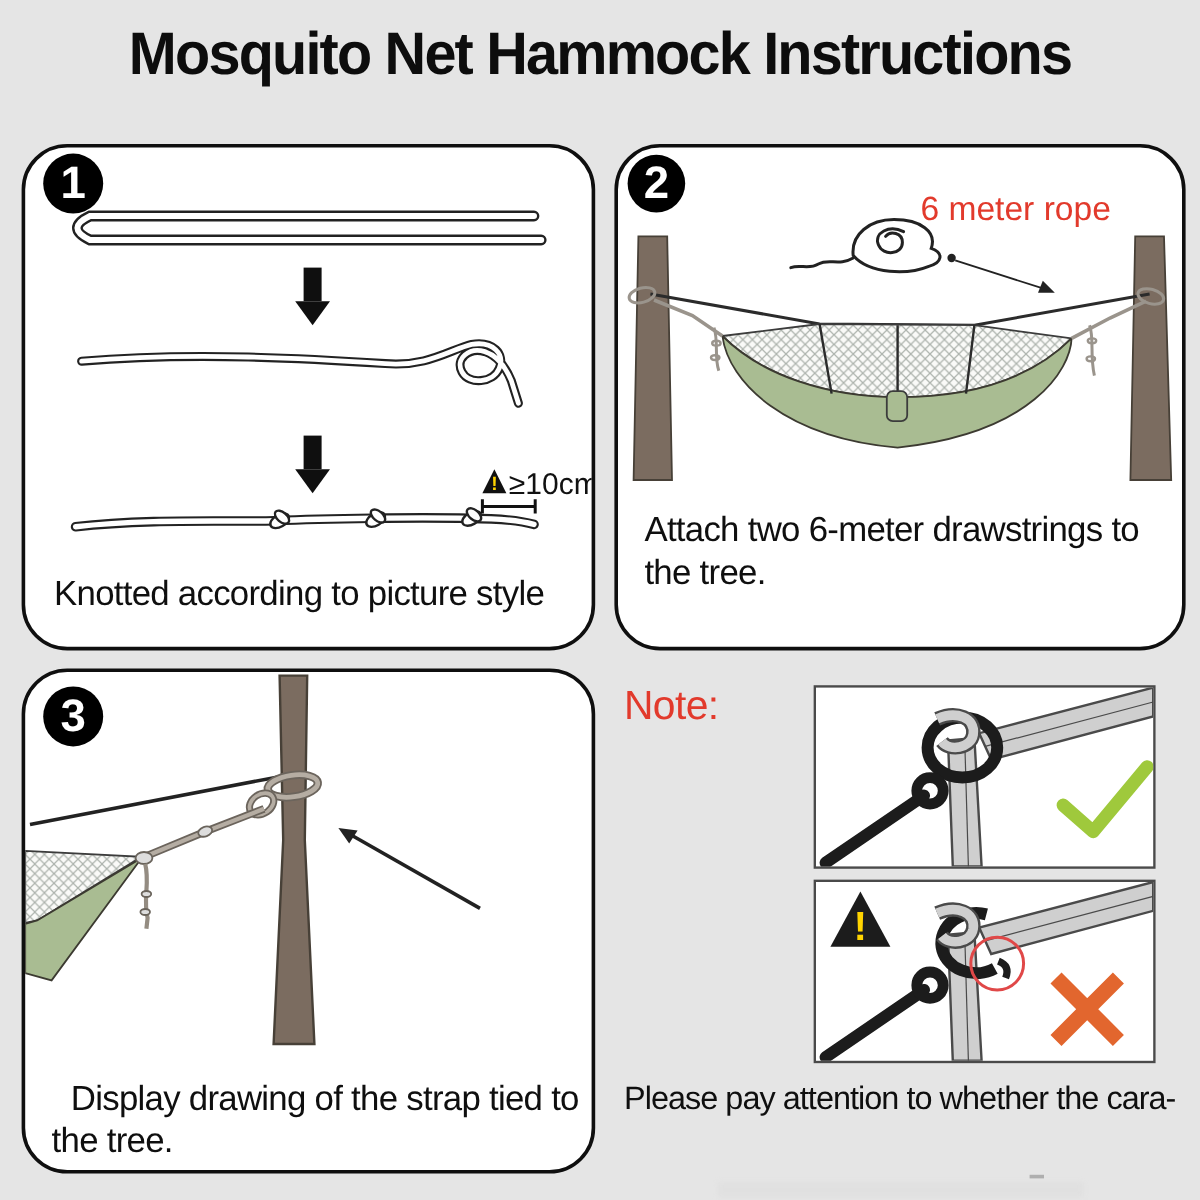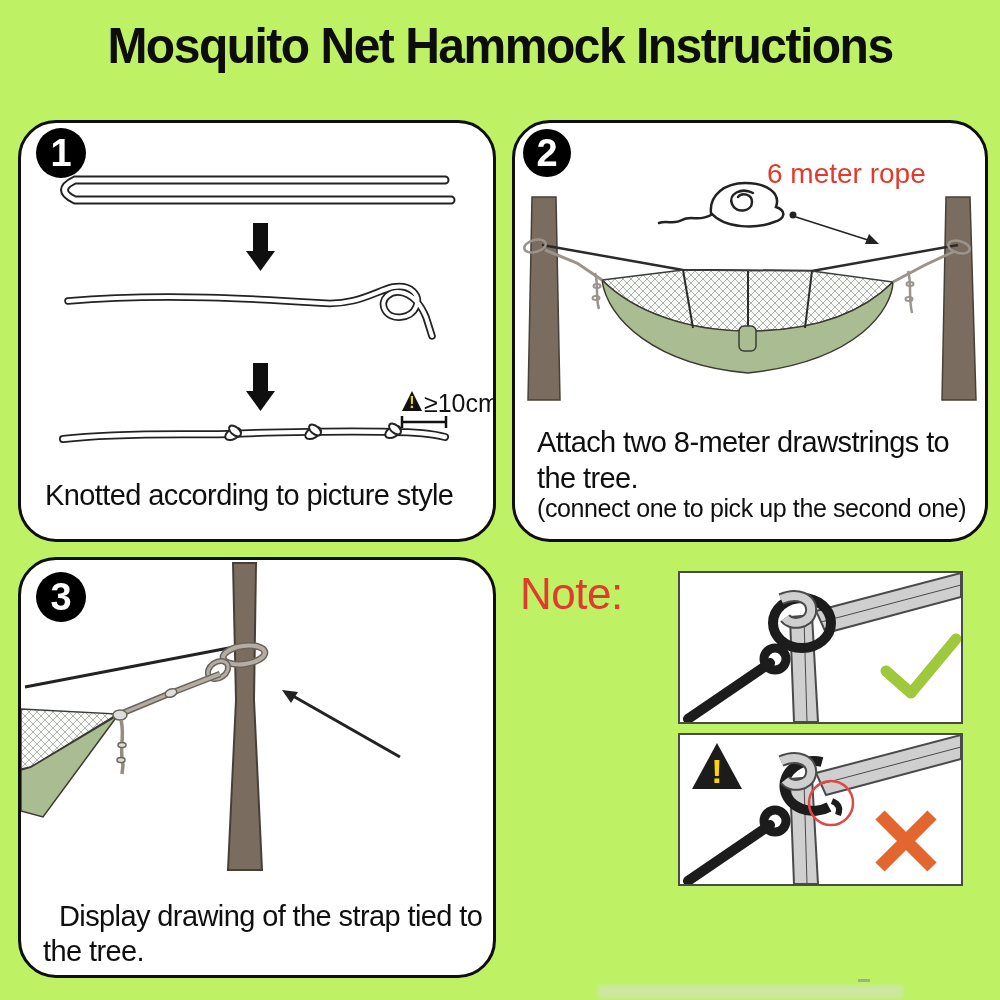--- a/index.html
+++ b/index.html
@@ -1,31 +1,31 @@
 <!DOCTYPE html>
 <html><head>
 <meta charset="utf-8">
 <style>
   html,body{margin:0;padding:0;background:#fff;}
-  .canvas{position:relative;width:1000px;height:1000px;background:#bef264;overflow:hidden;
+  .canvas{position:relative;width:1000px;height:1000px;background:#e5e5e5;overflow:hidden;
           font-family:"Liberation Sans", sans-serif;color:#111;}
   .title{position:absolute;left:0;top:18px;width:1000px;text-align:center;
          font-size:48px;font-weight:800;letter-spacing:-1.5px;color:#0d0d0d;
          transform:scaleY(1.04);}
   .panel{position:absolute;border:3px solid #0f0f0f;border-radius:38px;background:#fff;box-sizing:border-box;}
   #panel1{left:18px;top:120px;width:478px;height:422px;}
   #panel2{left:512px;top:120px;width:476px;height:422px;}
   #panel3{left:18px;top:557px;width:478px;height:421px;}
   #noteArea{position:absolute;left:512px;top:557px;width:476px;height:421px;}
   .badge{position:absolute;width:50px;height:50px;border-radius:50%;background:#000;color:#fff;
          display:flex;align-items:center;justify-content:center;font-size:38px;font-weight:bold;z-index:3;}
   .art{position:absolute;left:0;top:0;}
   .cap{position:absolute;white-space:nowrap;font-size:29px;letter-spacing:-0.6px;color:#0f0f0f;line-height:1.1;}
   .cap-sm{font-size:25px;letter-spacing:-0.4px;}
-  .note-label{position:absolute;left:8px;top:12px;font-size:44px;color:#e23a2c;letter-spacing:-0.5px;}
+  .note-label{position:absolute;left:8px;top:12px;font-size:34px;color:#e23a2c;letter-spacing:-0.5px;}
   .note-img{position:absolute;width:285px;height:153px;border:2px solid #4a4a4a;box-sizing:border-box;background:#fff;}
   .note-cap{position:absolute;left:8px;white-space:nowrap;font-size:27px;letter-spacing:-0.8px;color:#0f0f0f;}
   .wm{position:absolute;left:598px;top:985px;width:305px;height:13px;background:#dcdcdc;opacity:.5;filter:blur(2px);}
   .wm-dash{position:absolute;left:858px;top:979px;width:12px;height:3px;background:#8a8a8a;opacity:.6;}
 </style>
 </head>
 <body>
 
 <div class="canvas">
 
@@ -128,23 +128,22 @@
       </g>
 
       <g>
         <circle cx="278" cy="92" r="3.5" fill="#222"></circle>
         <line x1="281" y1="94" x2="356" y2="118" stroke="#222" stroke-width="1.5"></line>
         <polygon points="364,121 350,121 354,111" fill="#222"></polygon>
       </g>
 
       <text x="252" y="60" font-size="28" fill="#e23a2c">6 meter rope</text>
     </svg>
-    <div class="cap" style="left:22px;top:304px;">Attach two 8-meter drawstrings to</div>
+    <div class="cap" style="left:22px;top:304px;">Attach two 6-meter drawstrings to</div>
     <div class="cap" style="left:22px;top:340px;">the tree.</div>
-    <div class="cap cap-sm" style="left:22px;top:372px;">(connect one to pick up the second one)</div>
   </section>
 
   <section class="panel" id="panel3">
     <div class="badge" style="left:15px;top:12px;">
       <span>3</span>
     </div>
     <svg class="art" width="472" height="415" viewBox="0 0 472 415">
       <defs>
         <pattern id="mesh3" width="8" height="8" patternUnits="userSpaceOnUse">
           <rect width="8" height="8" fill="#fafaf8"></rect>
@@ -214,17 +213,18 @@
         <circle cx="95" cy="86" r="11" fill="none" stroke="#1c1c1c" stroke-width="9"></circle>
         <path d="M101,26 C117,19 133,25 131,39 C129,51 111,53 105,45" fill="none" stroke="#4a4a4a" stroke-width="12"></path>
         <path d="M101,26 C117,19 133,25 131,39 C129,51 111,53 105,45" fill="none" stroke="#cfcfcf" stroke-width="8"></path>
         <circle cx="151" cy="68" r="22" fill="none" stroke="#e04848" stroke-width="2.5"></circle>
         <polygon points="12,54 37,8 62,54" fill="#1c1c1c"></polygon>
         <text x="37" y="48" font-size="34" font-weight="bold" text-anchor="middle" fill="#ffd400">!</text>
         <path d="M200,80 L252,132 M252,80 L200,132" stroke-width="13" fill="none" stroke="#e2662e"></path>
       </svg>
     </div>
 
+    <div class="note-cap" style="top:343px;">Please pay attention to whether the cara-</div>
   </section>
 
   <div class="wm"></div>
   <div class="wm-dash"></div>
 </div>
 
 </body></html>

